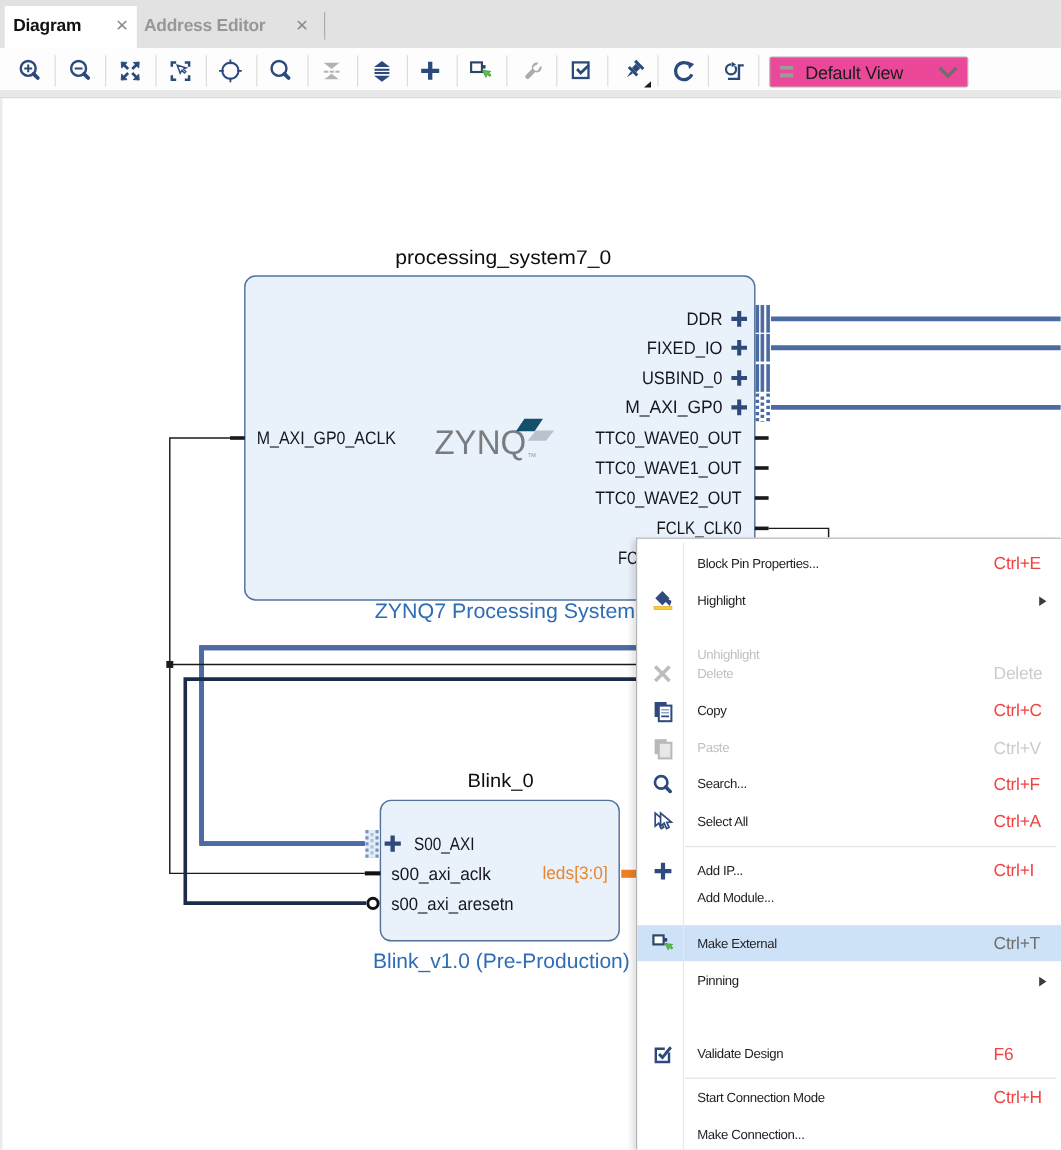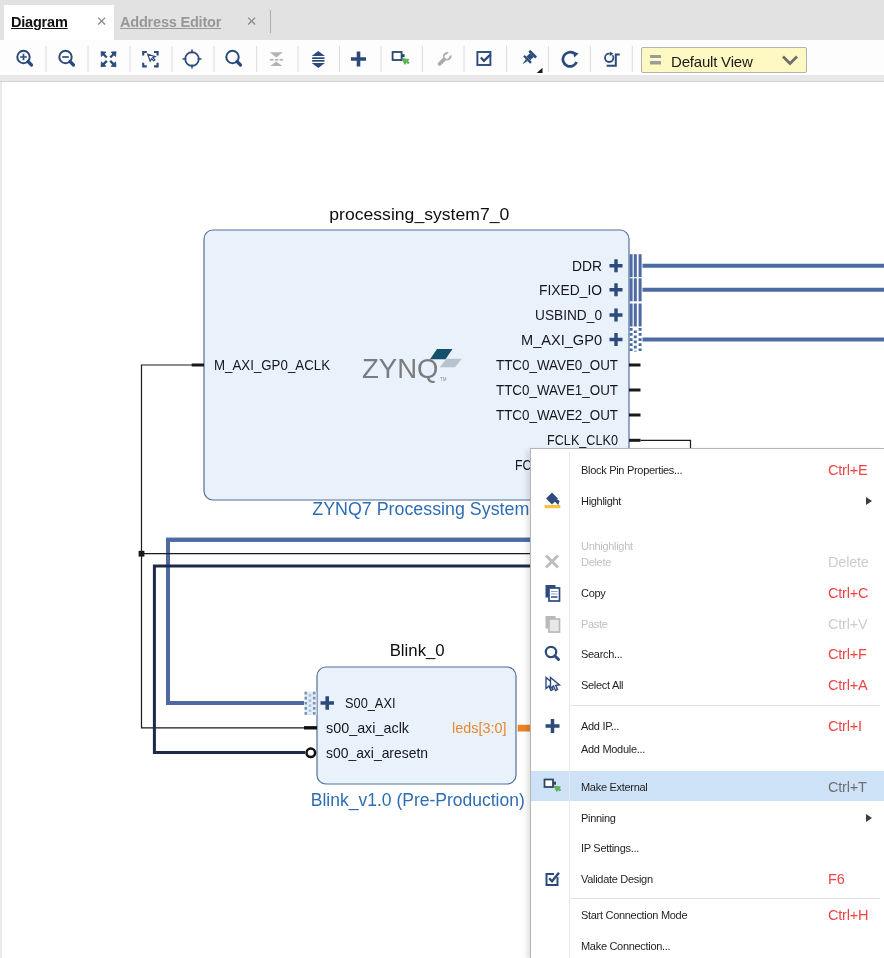--- a/index.html
+++ b/index.html
@@ -1,31 +1,31 @@
 <!DOCTYPE html>
 <html><head>
 <meta charset="utf-8">
 <style>
   * { margin:0; padding:0; box-sizing:border-box; }
   html,body { width:884px; height:958px; overflow:hidden; font-family:"Liberation Sans", sans-serif; background:#fff; }
   #page { position:absolute; top:0; left:0; width:884px; height:958px; }
   
   #tabbar { position:absolute; top:0; left:0; width:884px; height:40px; background:#e2e2e2; }
   #tab-active { position:absolute; top:5px; left:4px; width:110px; height:35px; background:#fff; }
-  .tabtxt { position:absolute; top:14px; font-weight:bold; font-size:14.5px; color:#161616; letter-spacing:-0.2px;text-decoration:underline; }
+  .tabtxt { position:absolute; top:14px; font-weight:bold; font-size:14.5px; color:#161616; letter-spacing:-0.2px; }
   .tabx { position:absolute; top:13px; font-size:13.5px; color:#8b8b8b; font-weight:normal; }
   #tabsep { position:absolute; left:270px; top:10px; width:1px; height:23px; background:#adadad; }
   
   #toolbar { position:absolute; top:40px; left:0; width:884px; height:35px; background:#fdfdfd; }
   #toolbar-bottom { position:absolute; top:75px; left:0; width:884px; height:7px; background:#e8e8e8; border-bottom:1px solid #d5d5d5; }
   
   #canvas { position:absolute; top:82px; left:0; width:884px; height:876px; background:#fff; border-left:2px solid #eaeaea; }
   #diag { position:absolute; top:0; left:0; }
   
-  #dropdown { position:absolute; left:641px; top:7px; width:166px; height:26px; background:#fef9c3; border:1px solid #b3b3b3; border-radius:2px; }
+  #dropdown { position:absolute; left:641px; top:7px; width:166px; height:26px; background:#ec4899; border:1px solid #b3b3b3; border-radius:2px; }
   #dropdown .txt { position:absolute; left:29px; top:4.5px; font-size:15px; color:#1b1b1b; letter-spacing:-0.2px; }
   
   #menu { position:absolute; left:530px; top:448px; width:354px; height:510px; background:#ffffff; border-left:1px solid #b6b6b6; border-top:1px solid #b6b6b6; box-shadow:-3px 2px 5px rgba(0,0,0,0.12); }
   #menucol { position:absolute; left:38px; top:3px; bottom:0; width:1px; background:#e8e8e8; }
   .mrow { position:absolute; left:0; width:354px; height:31px; }
   .mtxt { position:absolute; left:50px; top:50%; transform:translateY(-50%); font-size:11px; color:#1f1f1f; letter-spacing:-0.3px; white-space:nowrap; }
   .msc { position:absolute; left:297px; top:50%; transform:translateY(-50%); font-size:14.5px; color:#ef4444; letter-spacing:-0.2px; }
   .dis { color:#c0c0c0 !important; }
   .dissc { color:#cccccc !important; }
   .msep { position:absolute; left:40px; right:4px; height:1px; background:#e3e3e3; }
@@ -375,23 +375,20 @@
             <path d="M0,0 L0,7.2 L2.1,5.4 L3.4,8.2 L4.9,7.4 L3.7,4.8 L6.2,4.6 Z" fill="#5cbf4e" stroke="#3f9b3f" stroke-width="0.7"></path>
           </g>
         </svg>
       <span class="mtxt">Make External</span>
         <span class="msc" style="color:#6f6f6f;">Ctrl+T</span>
       </div>
     <div class="mrow" style="top:353.2px;">
         <span class="mtxt">Pinning</span>
         <span class="marr"></span>
       </div>
-    <div class="mrow" style="top:383.9px;">
-        <span class="mtxt">IP Settings...</span>
-      </div>
     <div class="mrow" style="top:414.6px;">
       <svg class="micon" viewBox="0 0 19 19">
           <path d="M14.5,7.5 V15.5 H3.5 V4.5 H11" fill="none" stroke="#2c4a7c" stroke-width="2"></path>
           <path d="M6.2,8.8 l2.8,3 L16,3.2" fill="none" stroke="#2c4a7c" stroke-width="2.4"></path>
         </svg>
       <span class="mtxt">Validate Design</span>
         <span class="msc">F6</span>
       </div>
     <div class="msep" style="top:448.8px;"></div>
     <div class="mrow" style="top:450.5px;">

